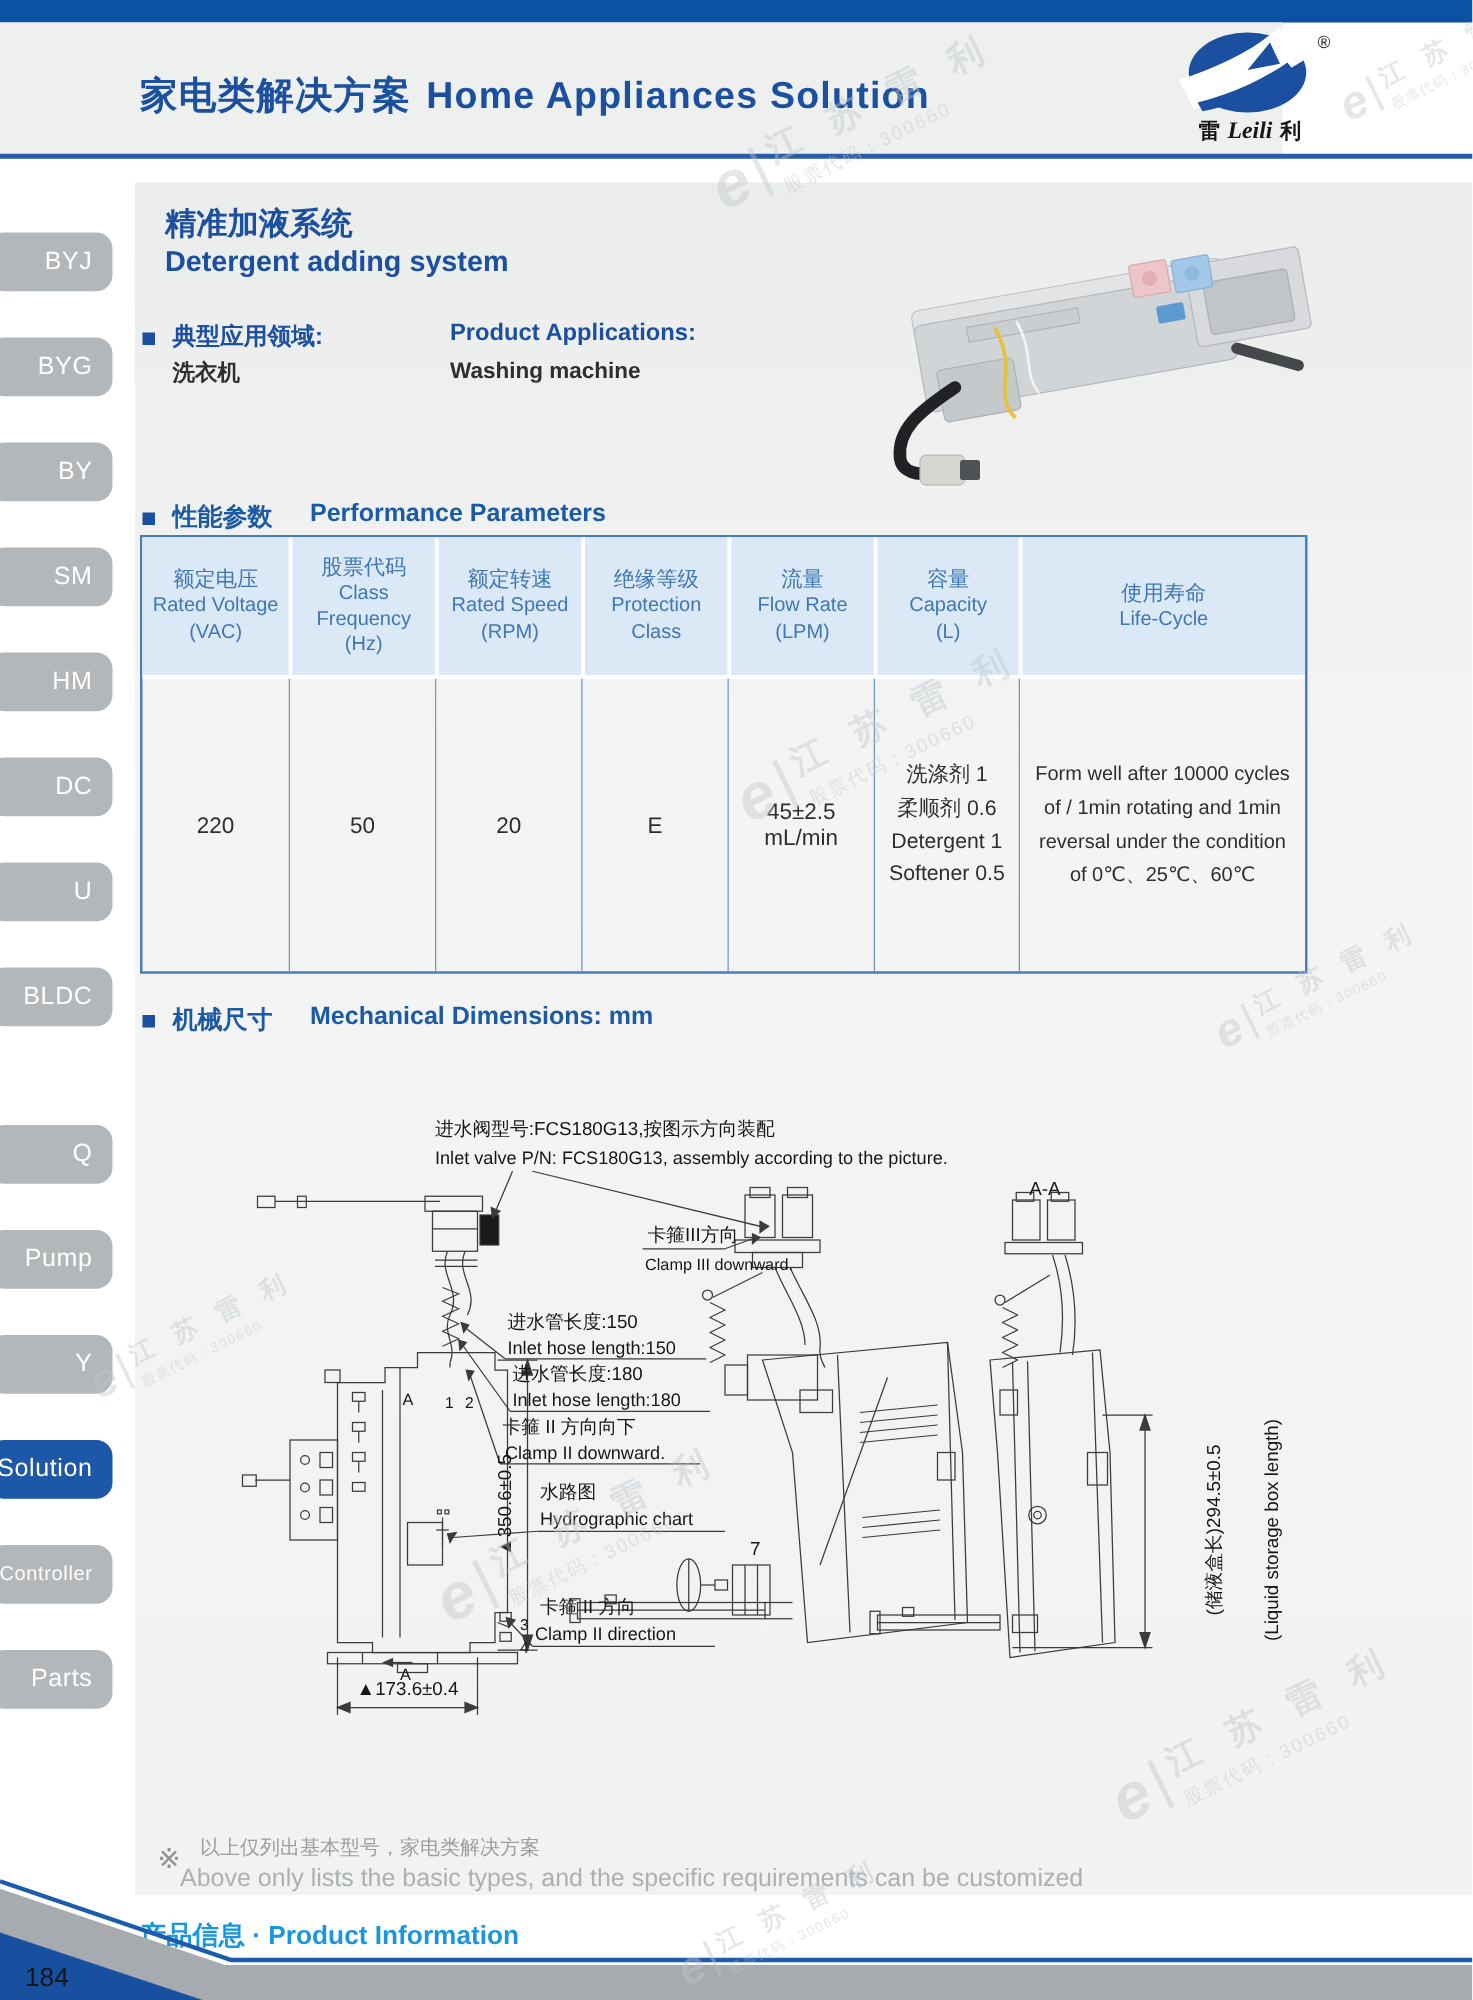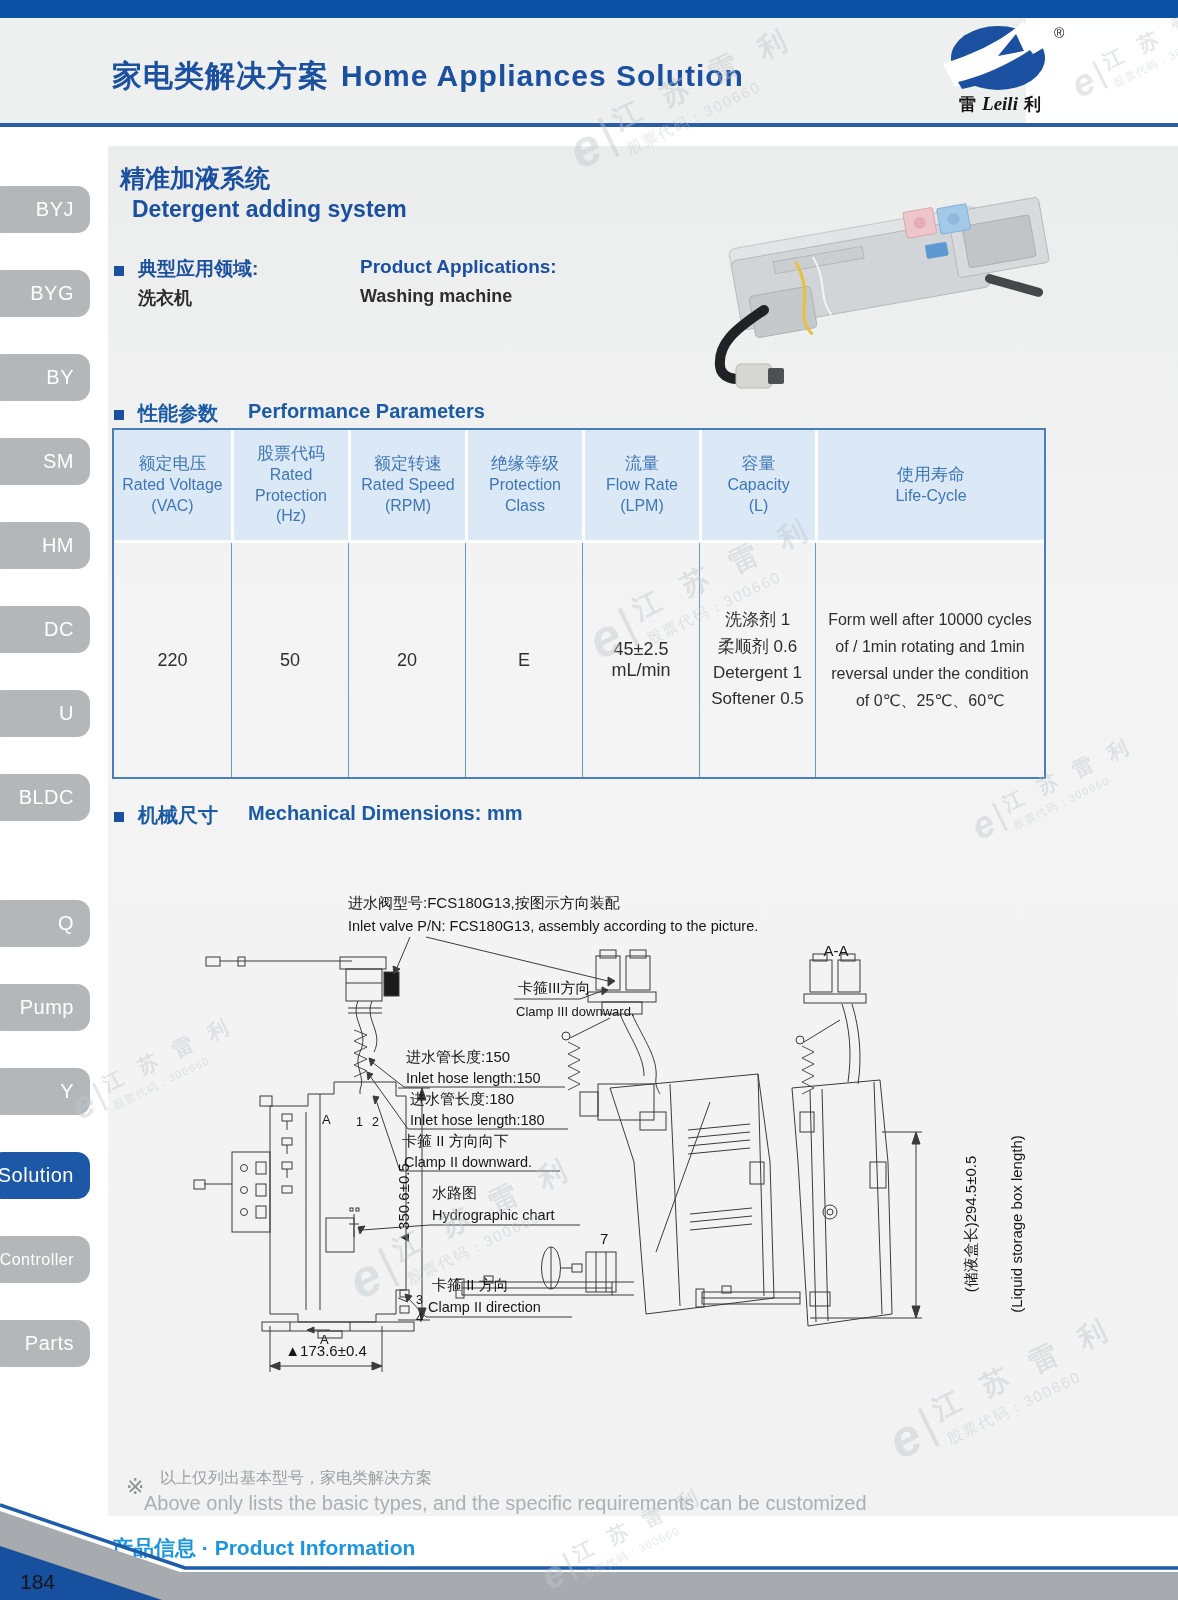--- a/index.html
+++ b/index.html
@@ -16,21 +16,21 @@
   .logo-box{position:absolute;left:928px;top:20px;width:150px;height:98px;}
   
   .sb-tab{position:absolute;left:-10px;width:100px;height:47px;background:#b4b7ba;border-radius:13px;
     color:#fff;display:flex;align-items:center;justify-content:flex-end;padding-right:16px;box-sizing:border-box;
     font-size:20px;letter-spacing:.5px;}
   .sb-tab.active{background:#1c57a8;}
   .sb-tab.small{font-size:16px;}
   
   .panel{position:absolute;left:108px;top:146px;width:1070px;height:1370px;
     background:linear-gradient(180deg,#ebedec 0%,#f3f4f3 35%,#f1f2f1 100%);}
-  .sec-title-cn{position:absolute;left:12px;top:16px;font-size:25px;font-weight:700;color:#1b4fa0;}
+  .sec-title-cn{position:absolute;left:24px;top:16px;font-size:25px;font-weight:700;color:#1b4fa0;}
   .sec-title-en{position:absolute;left:24px;top:50px;font-size:23px;font-weight:700;color:#1b4fa0;}
   .bullet{position:absolute;width:10px;height:10px;background:#1b4fa0;}
   .lbl-blue{position:absolute;font-size:19px;font-weight:700;color:#1b4fa0;white-space:nowrap;}
   .val-dark{position:absolute;font-size:18px;font-weight:600;color:#2e2e2e;white-space:nowrap;}
   .h-blue{position:absolute;font-size:20px;font-weight:700;color:#1b5aa5;white-space:nowrap;}
   
   .ptable{position:absolute;left:4px;top:282px;width:934px;border:2px solid #4a7dbd;box-sizing:border-box;background:transparent;}
   .pt-row{display:grid;grid-template-columns:117px 117px 117px 117px 117px 116px 1fr;}
   .pt-head{background:#fff;}
   .pt-head .cell{background:#dbe9f7;height:110px;display:flex;flex-direction:column;align-items:center;justify-content:center;
@@ -168,21 +168,21 @@
 
   <div class="ptable">
     <div class="pt-row pt-head">
       <div class="cell">
           <span>额定电压</span>
           <span class="en">Rated Voltage</span>
           <span class="unit">(VAC)</span>
         </div>
       <div class="cell">
           <span>股票代码</span>
-          <span class="en">Rated Protection</span>
+          <span class="en">Class Frequency</span>
           <span class="unit">(Hz)</span>
         </div>
       <div class="cell">
           <span>额定转速</span>
           <span class="en">Rated Speed</span>
           <span class="unit">(RPM)</span>
         </div>
       <div class="cell">
           <span>绝缘等级</span>
           <span class="en">Protection Class</span>

